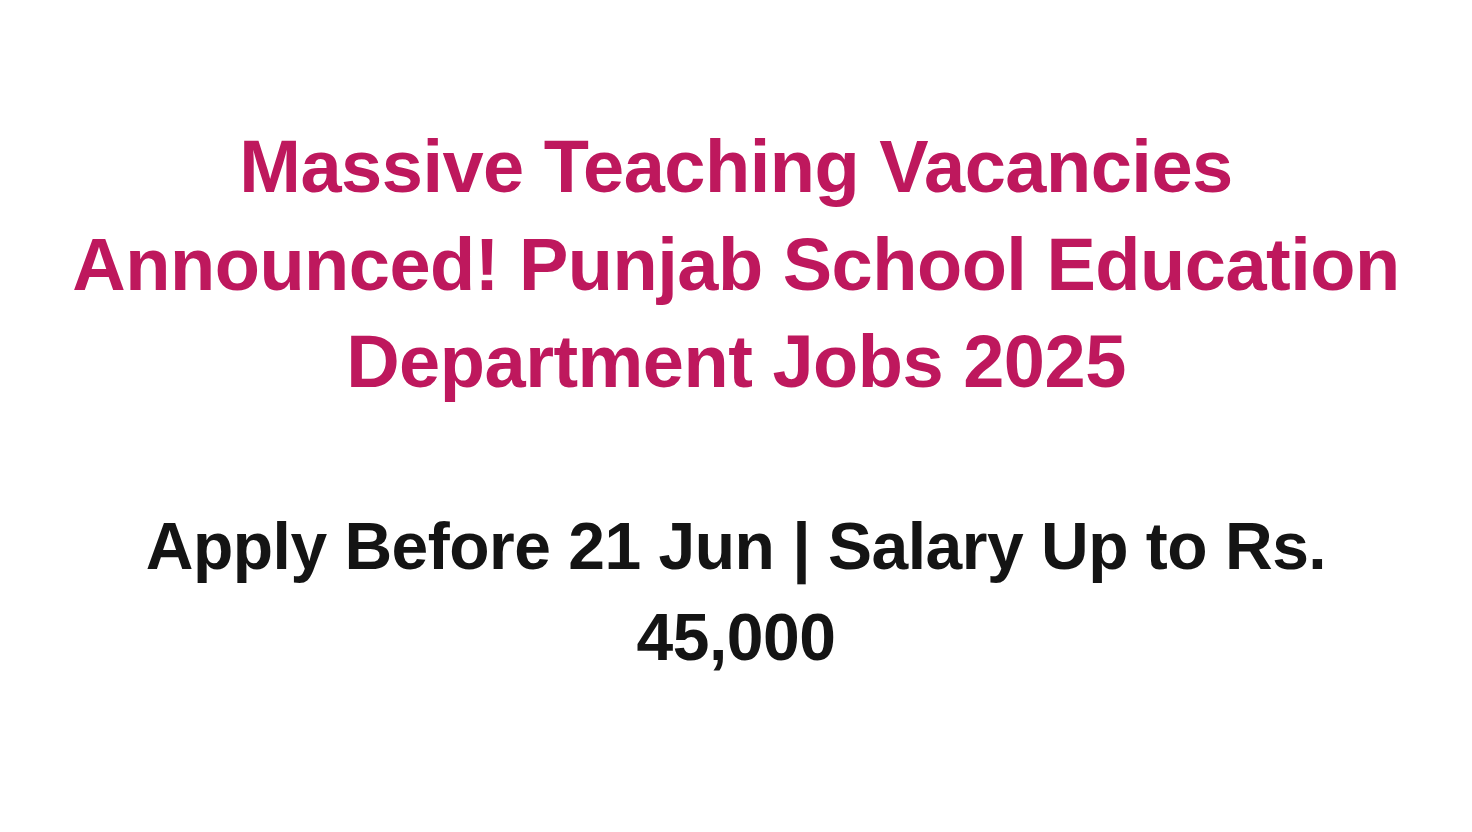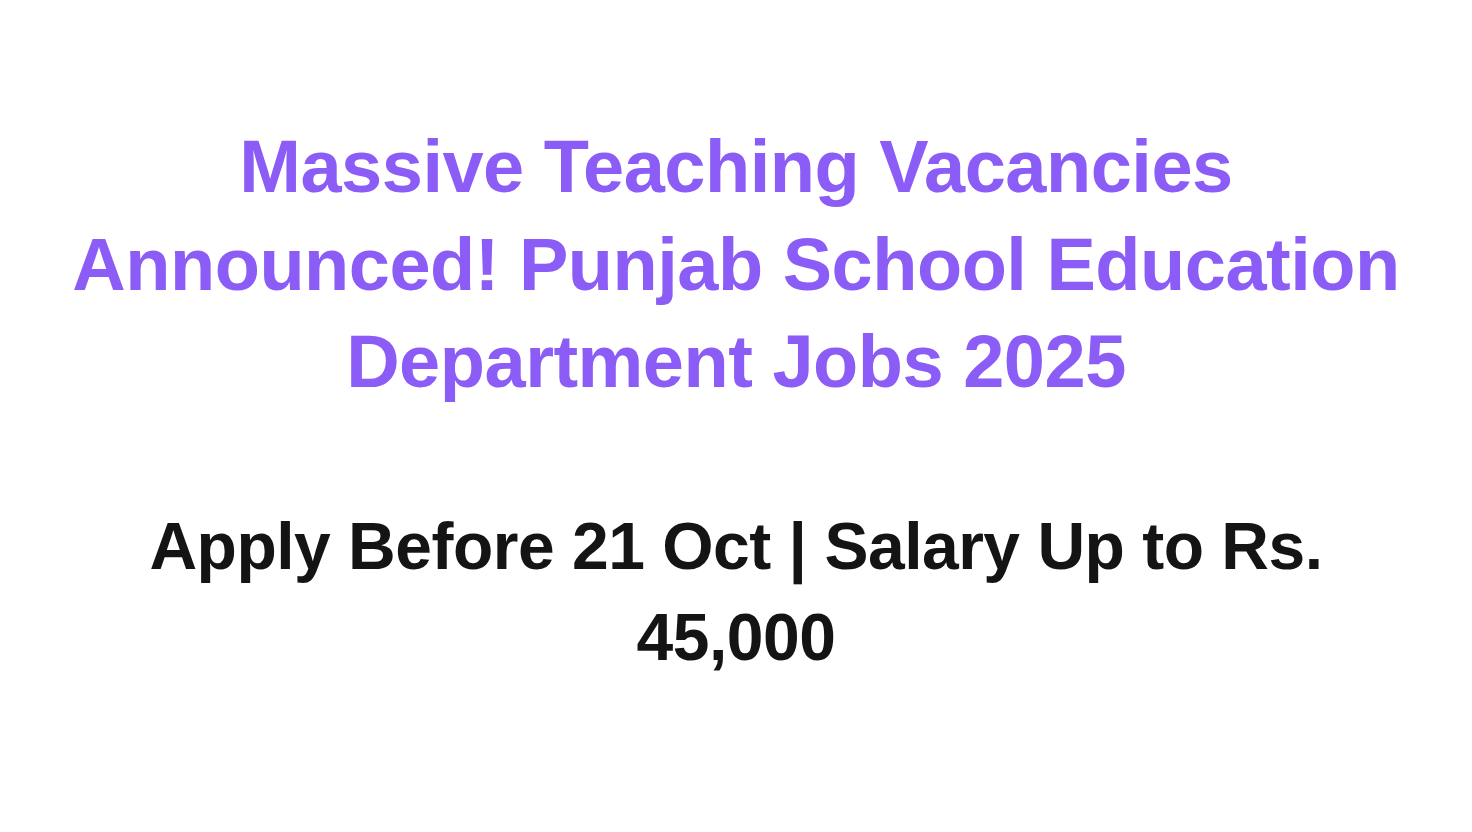--- a/index.html
+++ b/index.html
@@ -24,21 +24,21 @@
     justify-content: flex-start;
     padding: 118px 60px 40px 60px;
     background: #ffffff;
   }
   .headline {
     font-size: 74px;
     line-height: 1.32;
     font-weight: 800;
     text-align: center;
     letter-spacing: -0.5px;
-    color: #8b5cf6;
+    color: #be185d;
     max-width: 1330px;
     margin: 0;
   }
   .spacer {
     height: 90px;
   }
   .subhead {
     font-size: 66px;
     line-height: 1.38;
     font-weight: 800;
@@ -48,14 +48,14 @@
     max-width: 1320px;
     margin: 0;
   }
 </style>
 </head>
 <body>
 
 <div class="poster">
   <h1 class="headline">Massive Teaching Vacancies Announced! Punjab School Education Department Jobs 2025</h1>
   <div class="spacer"></div>
-  <h2 class="subhead">Apply Before 21 Oct | Salary Up to Rs. 45,000</h2>
+  <h2 class="subhead">Apply Before 21 Jun | Salary Up to Rs. 45,000</h2>
 </div>
 
 </body></html>

